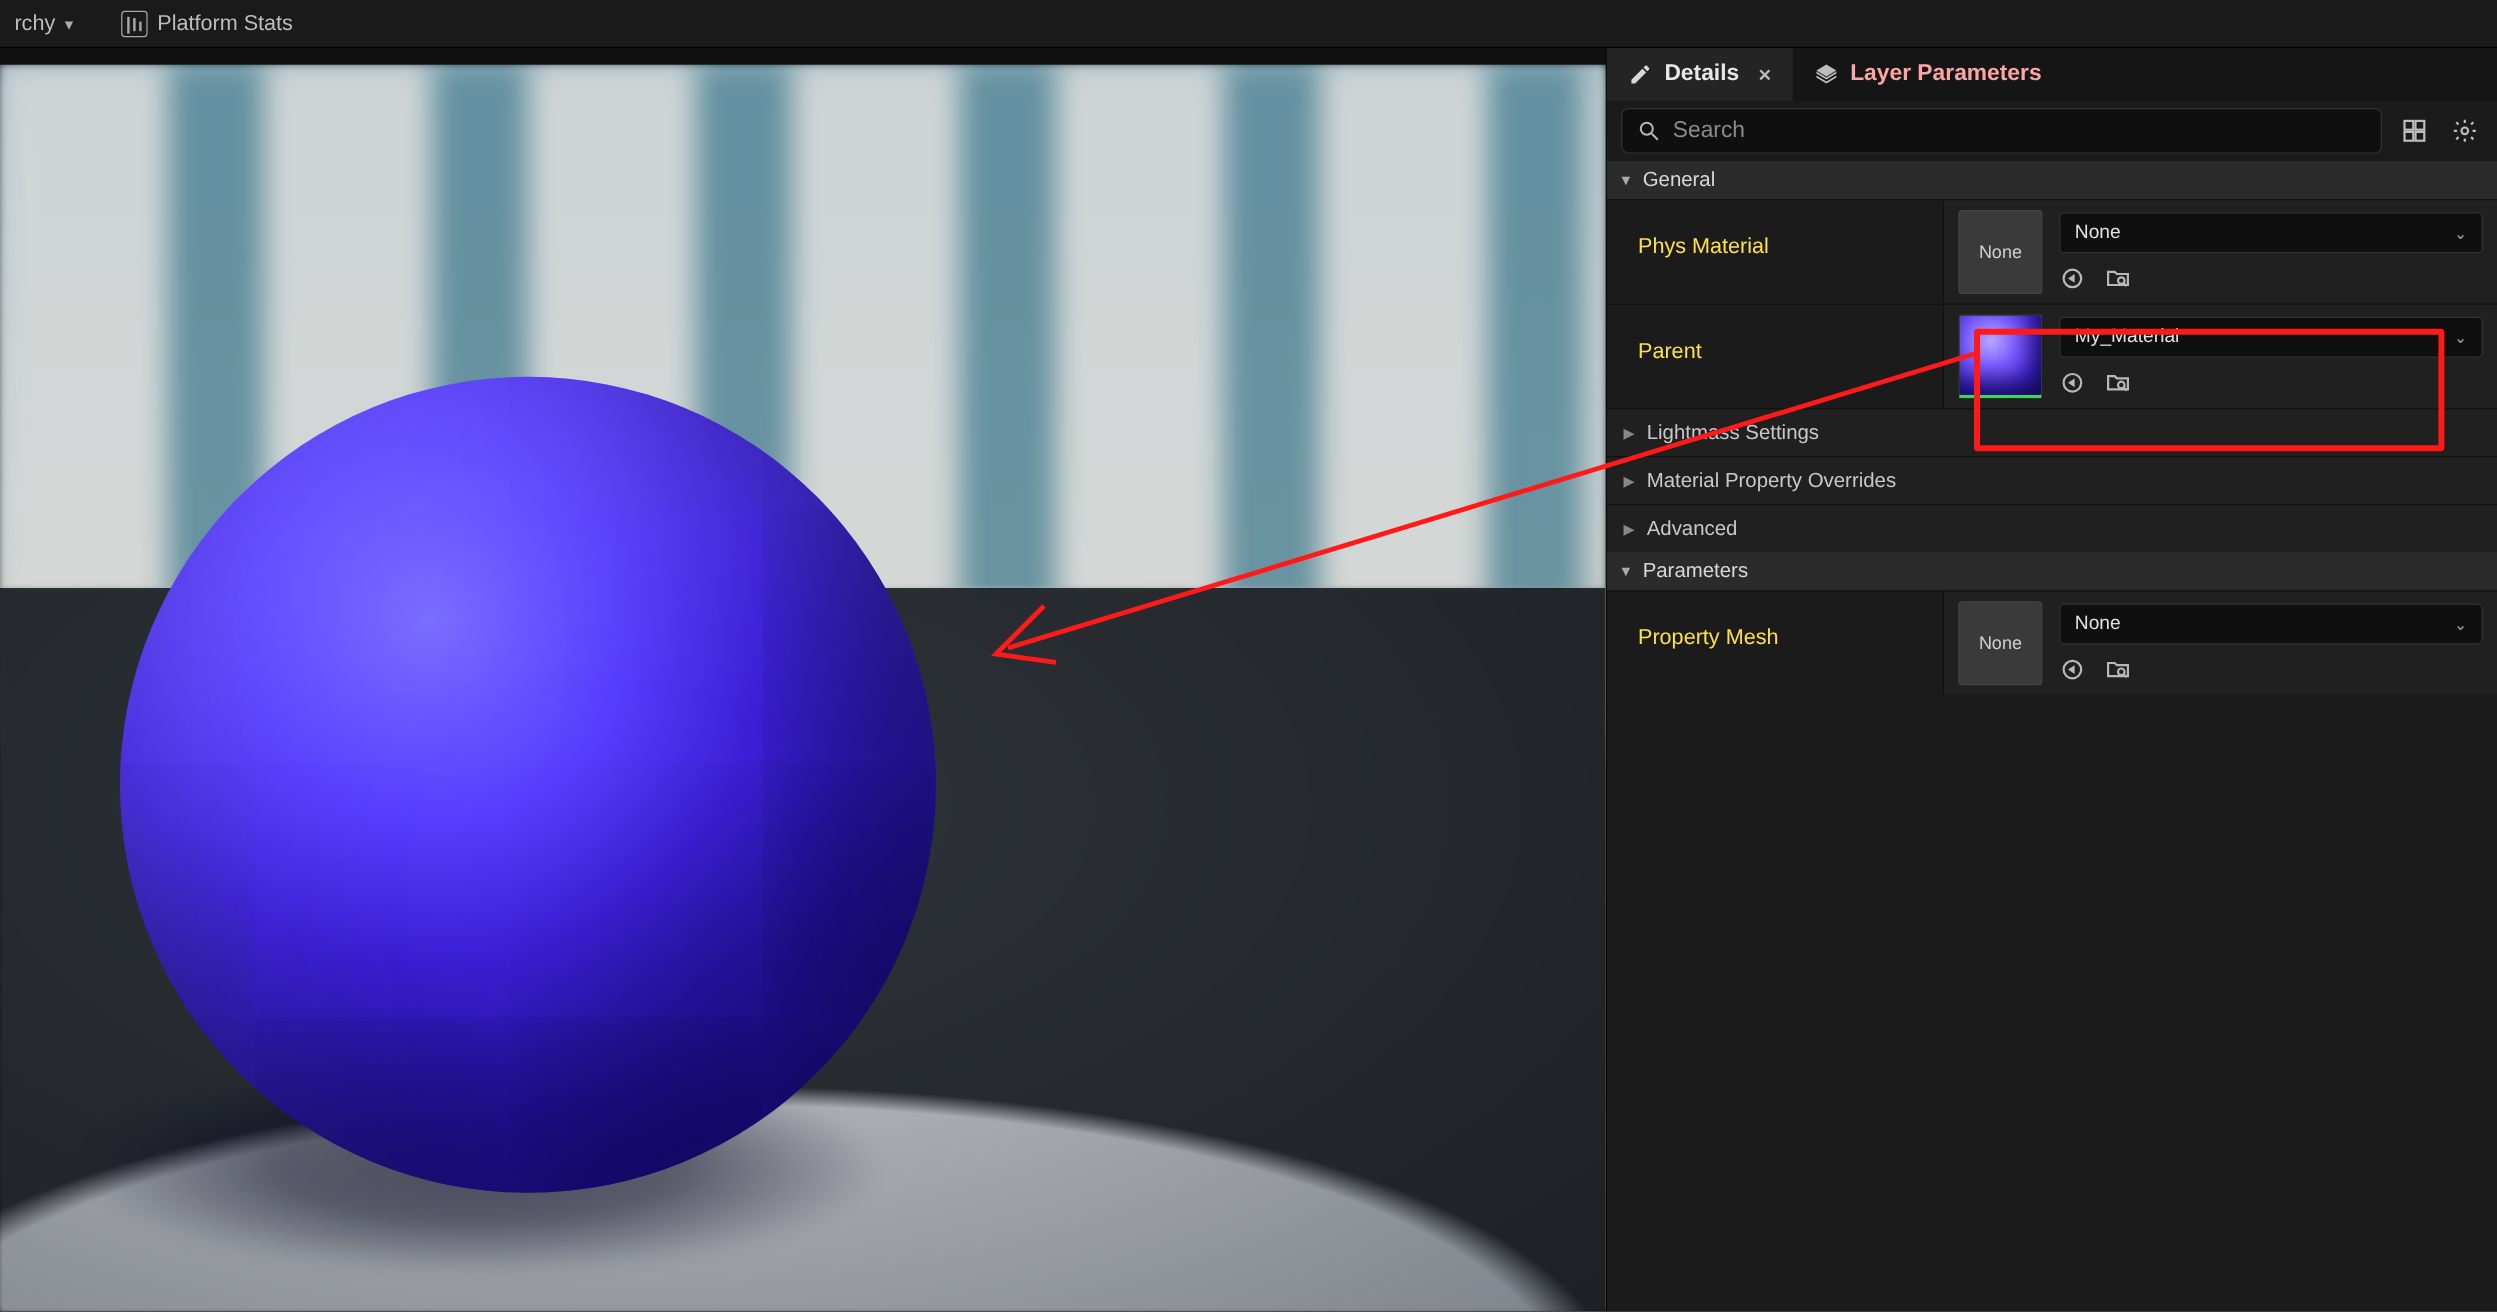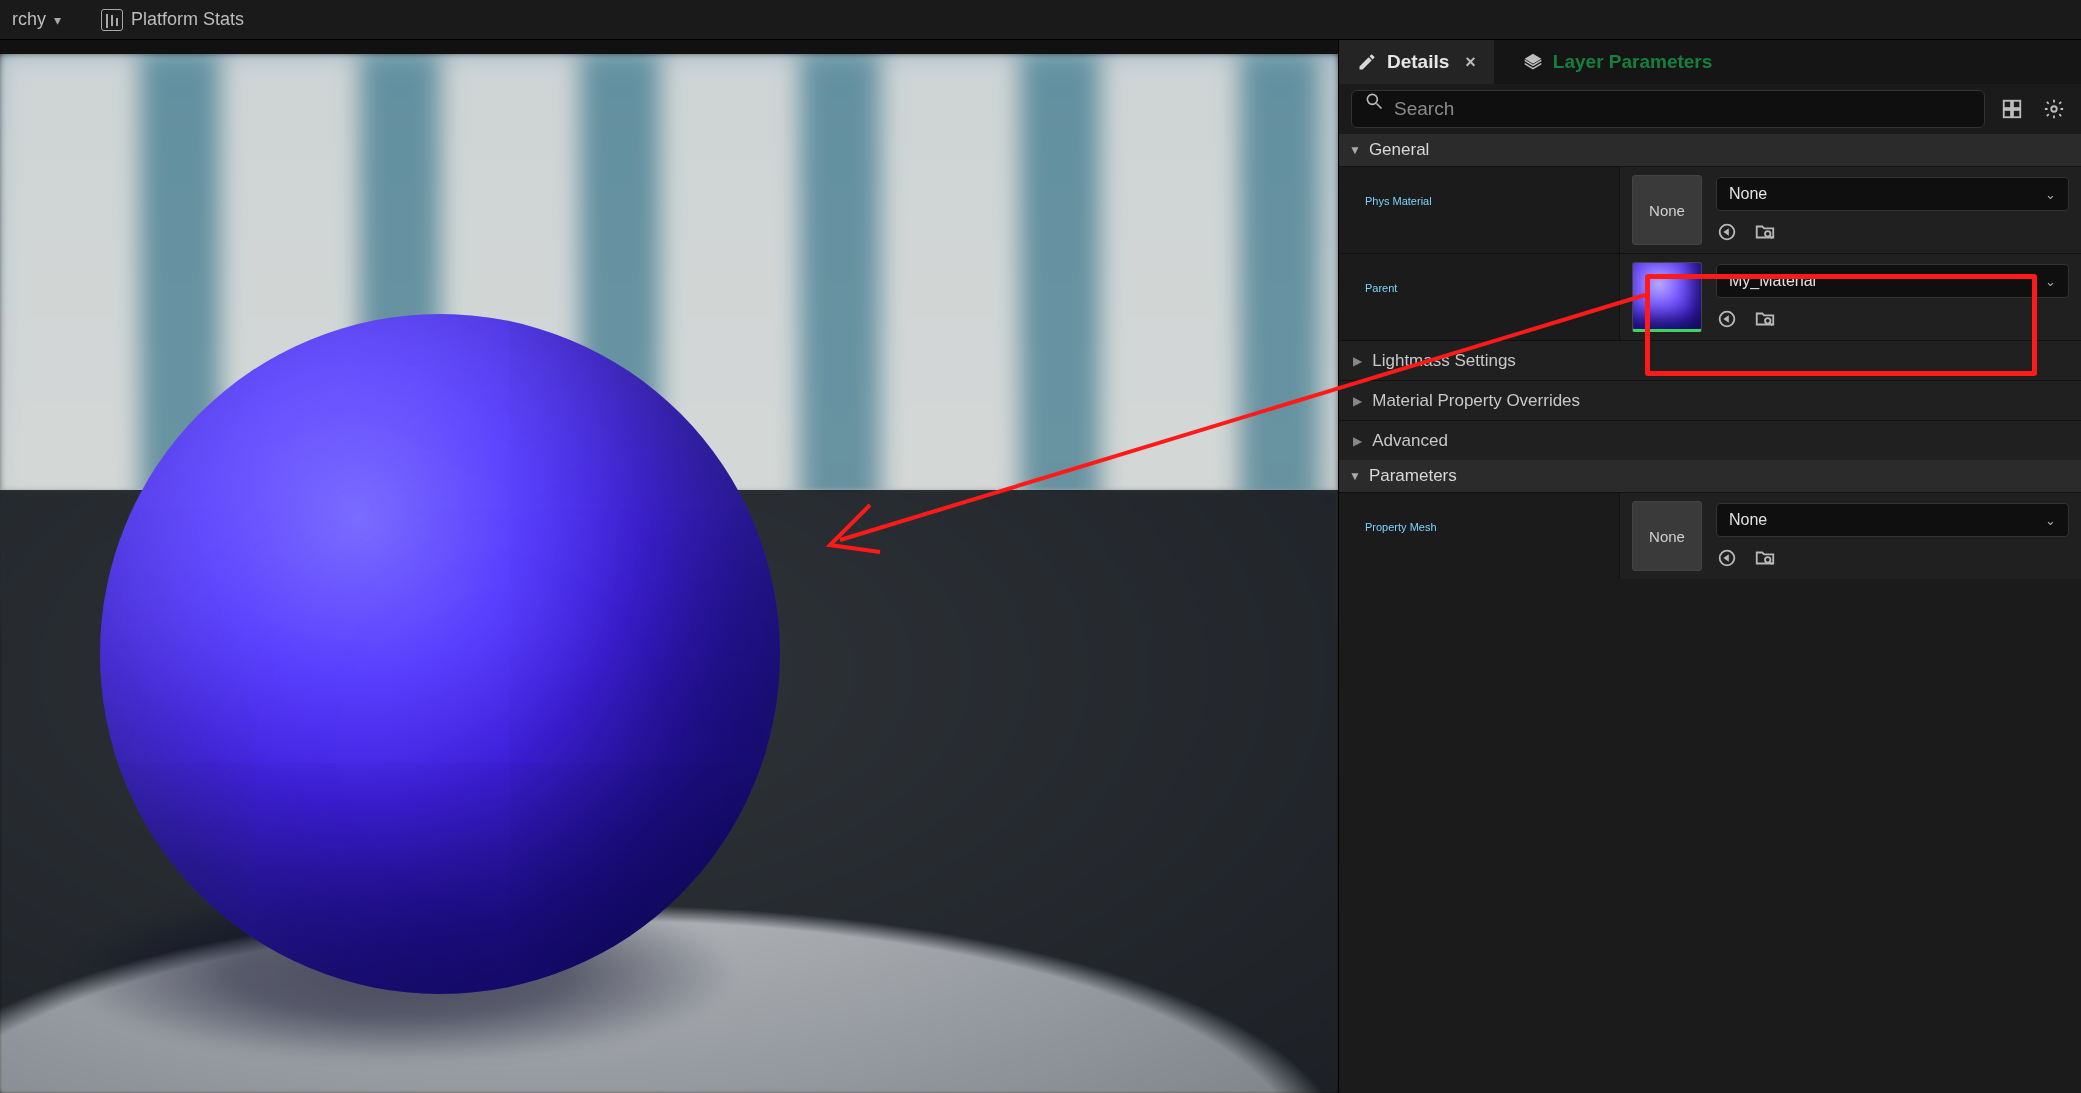--- a/index.html
+++ b/index.html
@@ -40,34 +40,34 @@
 .anno-arrow { position: absolute; pointer-events: none; }
 
 
 .rightpanel { flex: 1; background: #1b1b1b; display: flex; flex-direction: column; border-left: 1px solid #000; }
 
 .tabs { height: 44px; display: flex; align-items: center; background: #151515; gap: 0; }
 .tab { display: flex; align-items: center; gap: 10px; padding: 0 18px; height: 100%; font-size: 19px; color: #e6e6e6; cursor: pointer; font-weight: bold; }
 .tab.active { background: #242424; }
 .tab .close { font-size: 18px; color: #bbb; margin-left: 6px; cursor: pointer; }
 .tab svg { width: 20px; height: 20px; }
-.tab.inactive { color: #15803d; margin-left: 11px; }
+.tab.inactive { color: #fca5a5; }
 
 .searchrow { height: 50px; display: flex; align-items: center; padding: 0 12px; gap: 12px; background: #1b1b1b; }
-.searchbox { flex: 1; height: 38px; background: #0f0f0f; border: 1px solid #333; border-radius: 6px; display: flex; padding: 0 12px; gap: 10px; }
+.searchbox { flex: 1; height: 38px; background: #0f0f0f; border: 1px solid #333; border-radius: 6px; display: flex; align-items: center; padding: 0 12px; gap: 10px; }
 .searchbox input { flex: 1; background: transparent; border: none; outline: none; color: #c8c8c8; font-size: 19px; }
 .searchbox input::placeholder { color: #8a8a8a; }
 .sq-icon { width: 30px; height: 30px; color: #bdbdbd; cursor: pointer; display: flex; align-items: center; justify-content: center; }
 
 
 .section-header { height: 32px; background: #2b2b2b; display: flex; align-items: center; padding: 0 10px; gap: 8px; font-size: 17px; color: #d8d8d8; cursor: pointer; }
 .section-header .tri { font-size: 12px; color: #aaa; }
 
 .prop-row { display: flex; align-items: stretch; min-height: 40px; border-top: 1px solid #111; }
-.prop-row .label { width: 280px; padding: 14px 16px 14px 26px; font-size: 11px; color: #7dd3fc; display: flex; align-items: center; }
+.prop-row .label { width: 280px; padding: 14px 16px 14px 26px; font-size: 18px; color: #fde047; display: flex; align-items: center; }
 .prop-row .value { flex: 1; display: flex; align-items: center; padding: 8px 12px; gap: 14px; position: relative; background: #202020; border-left: 1px solid #111; }
 .prop-row.tall .label { padding-top: 28px; align-items: flex-start; }
 
 .thumb { width: 70px; height: 70px; background: #3a3a3a; border: 1px solid #444; border-radius: 3px; display: flex; align-items: center; justify-content: center; font-size: 15px; color: #d0d0d0; flex-shrink: 0; position: relative; }
 .thumb.mat { background: radial-gradient(circle at 38% 32%, #b7a8ff 0%, #7a5cff 35%, #4a28e0 70%, #2a149c 100%); border-bottom: 3px solid #3dd65a; }
 .thumb.mat::after { content: ""; position: absolute; inset: 0; border-radius: 3px; box-shadow: inset -8px -12px 18px rgba(0,0,40,.6); }
 .valcol { display: flex; flex-direction: column; gap: 10px; flex: 1; }
 .dropdown { height: 34px; background: #0f0f0f; border: 1px solid #333; border-radius: 4px; display: flex; align-items: center; justify-content: space-between; padding: 0 12px; font-size: 16px; color: #e2e2e2; cursor: pointer; min-width: 250px; }
 .dropdown .chev { font-size: 13px; color: #aaa; }
 .iconrow { display: flex; gap: 16px; align-items: center; }

